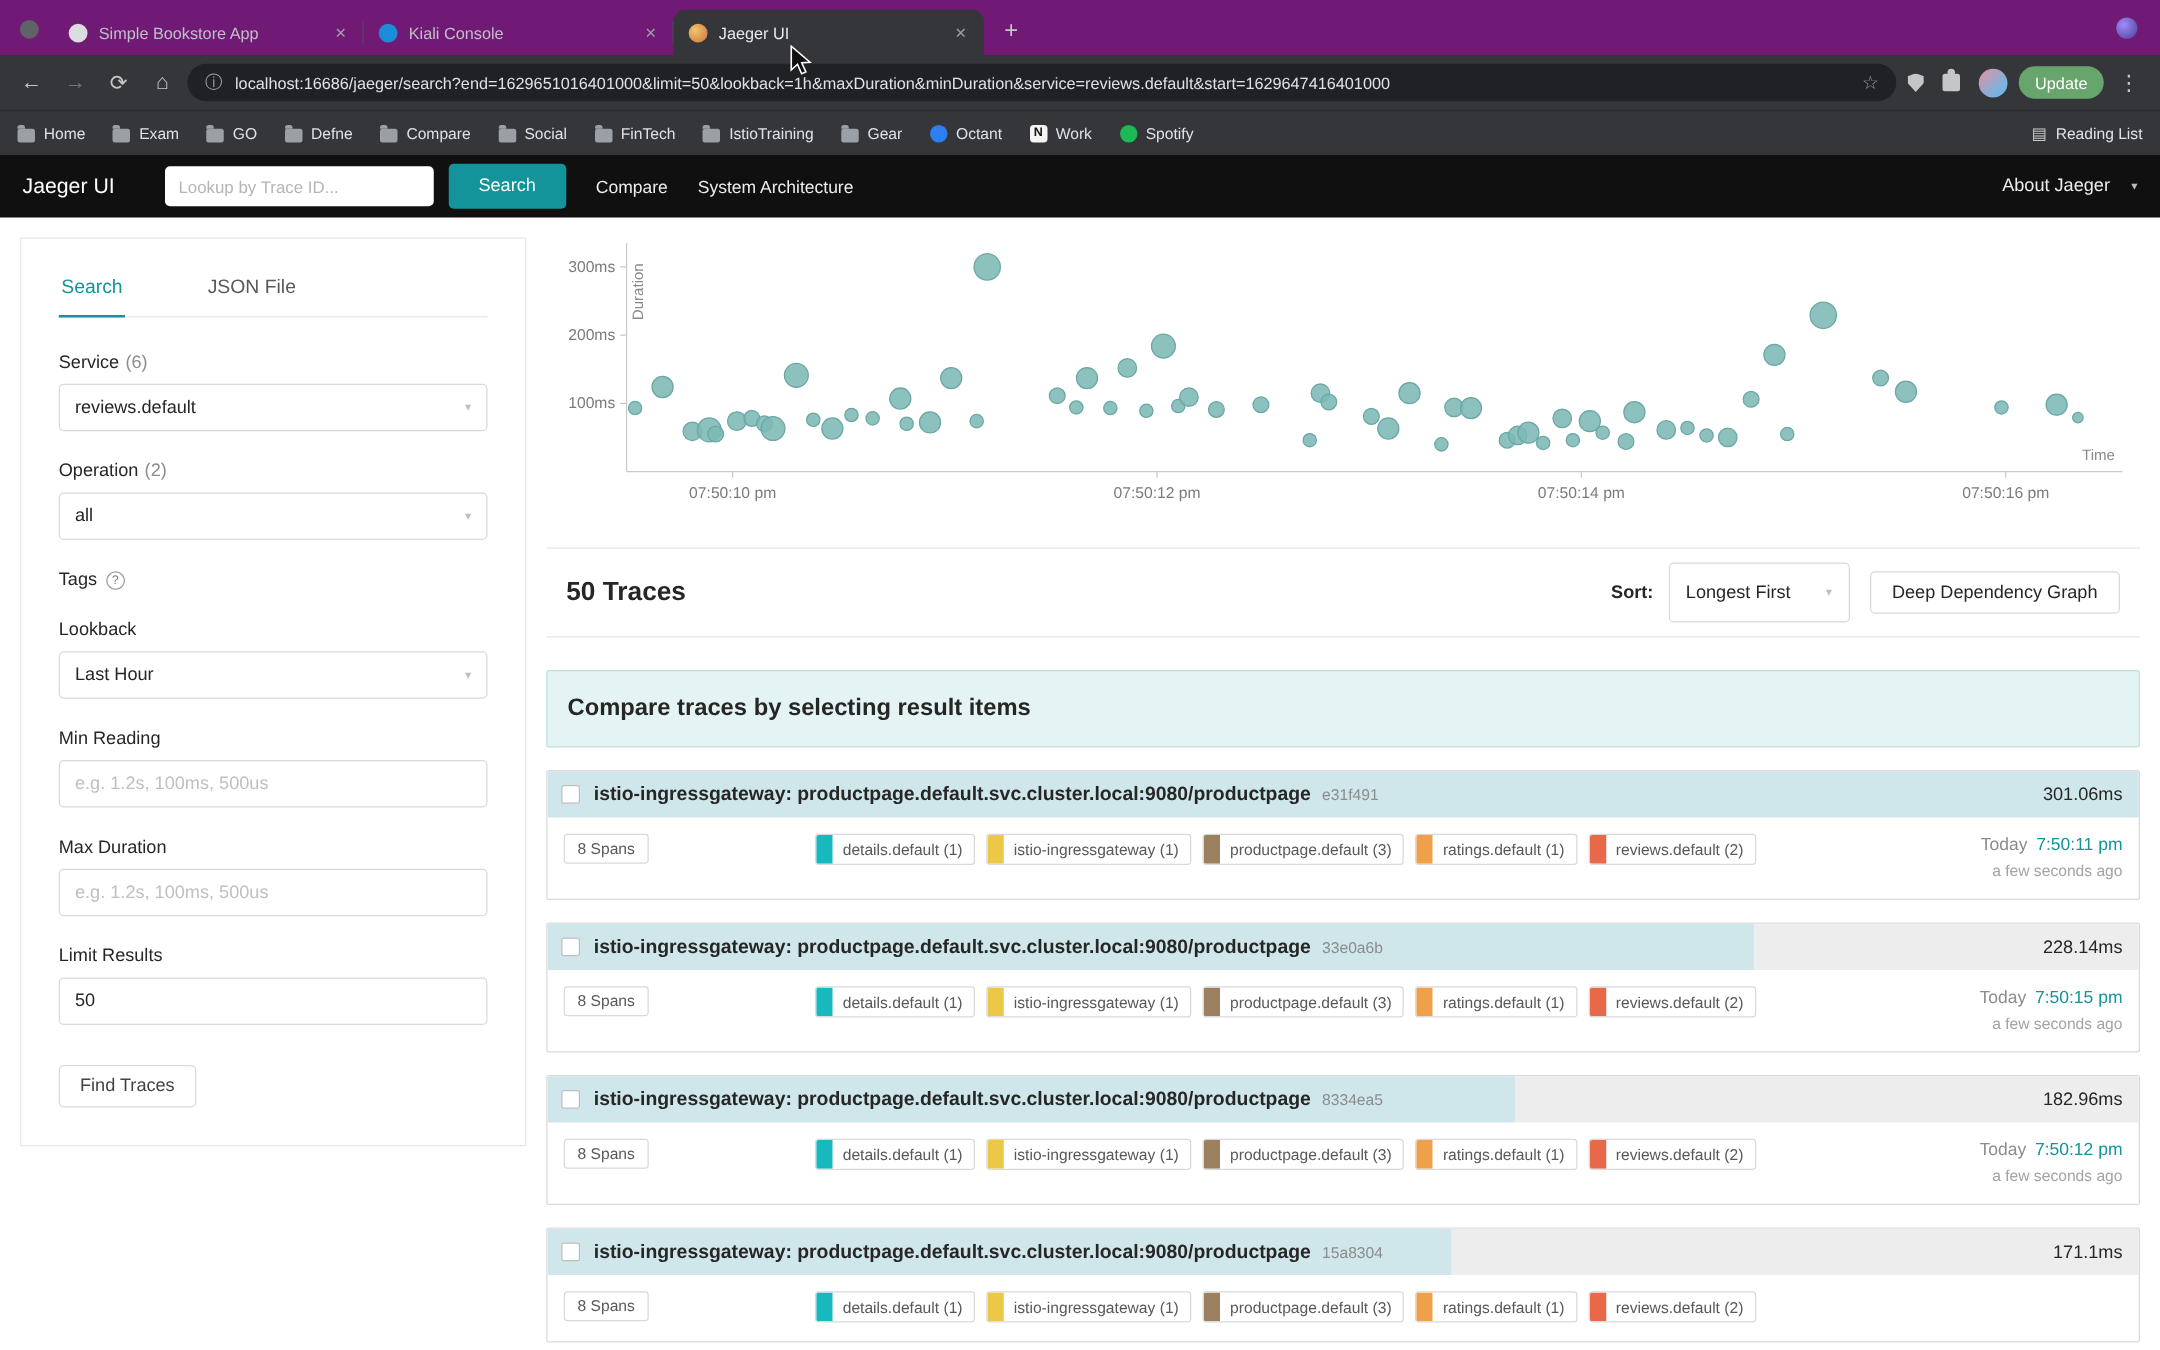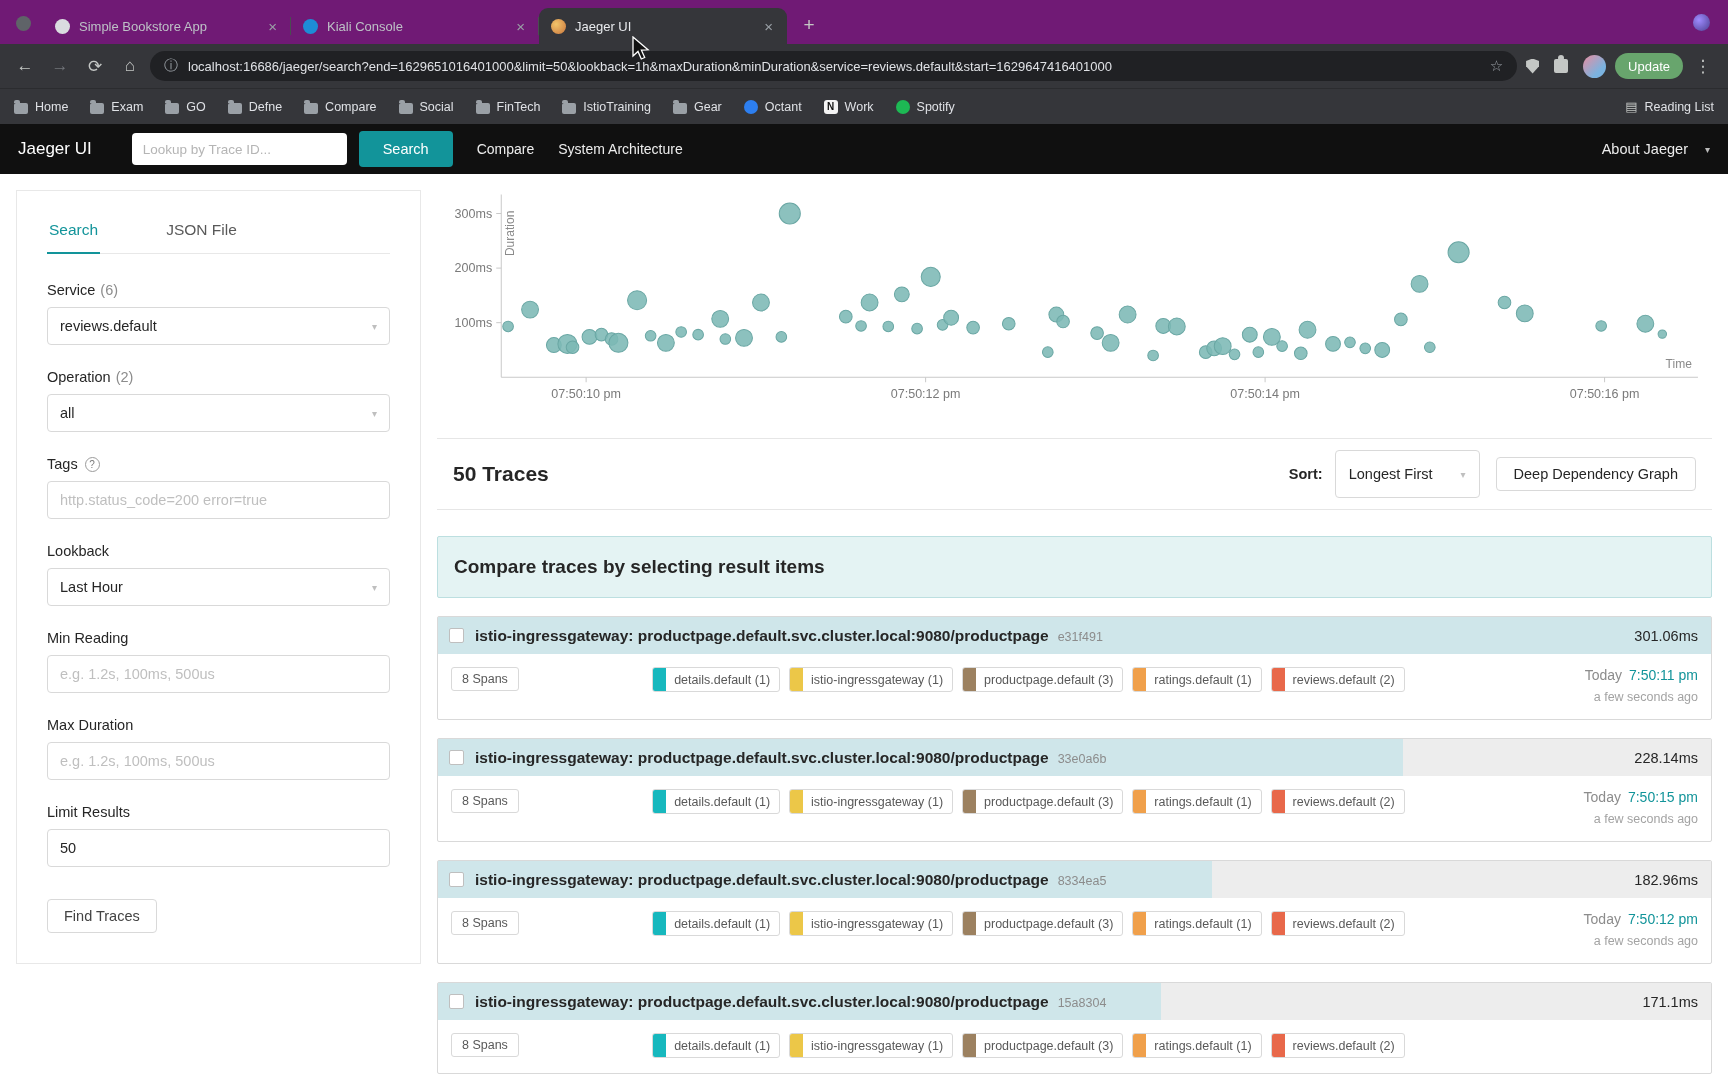--- a/index.html
+++ b/index.html
@@ -270,21 +270,20 @@
         <span>all</span>
         <span class="fchev">▾</span>
       </div>
     </div>
 
     <div class="fld">
       <div class="flabel">
         <span>Tags</span>
         <span class="help">?</span>
       </div>
-      <input class="finput" placeholder="http.status_code=200 error=true" style="">
     </div>
 
     <div class="fld">
       <div class="flabel">Lookback</div>
       <div class="fselect">
         <span>Last Hour</span>
         <span class="fchev">▾</span>
       </div>
     </div>
 

